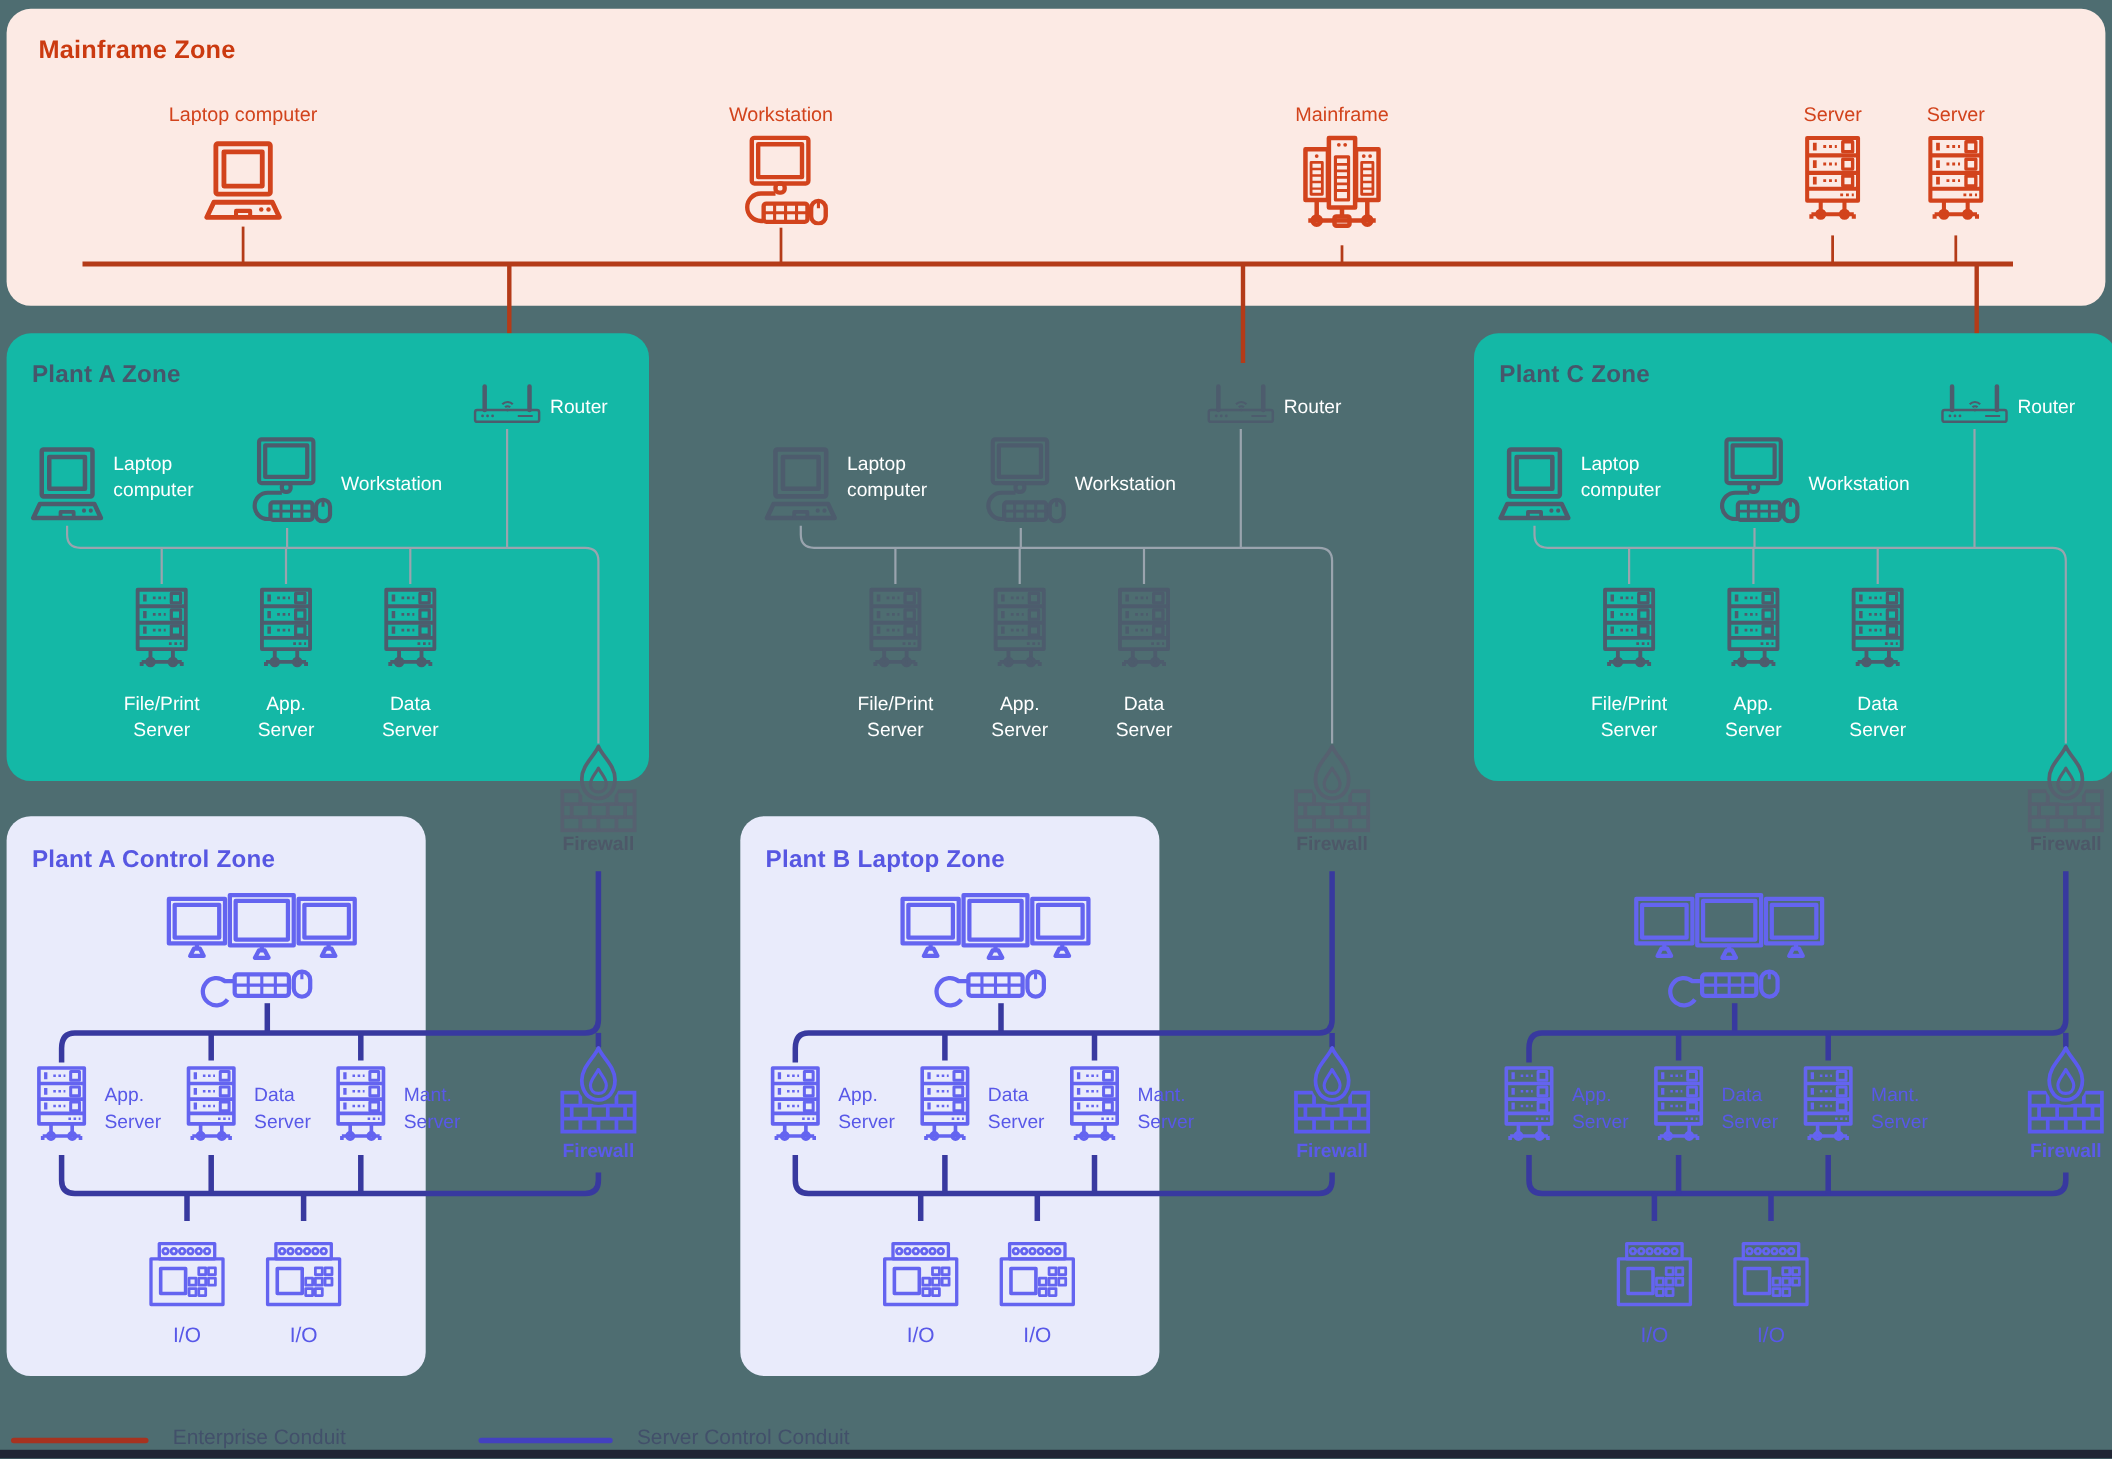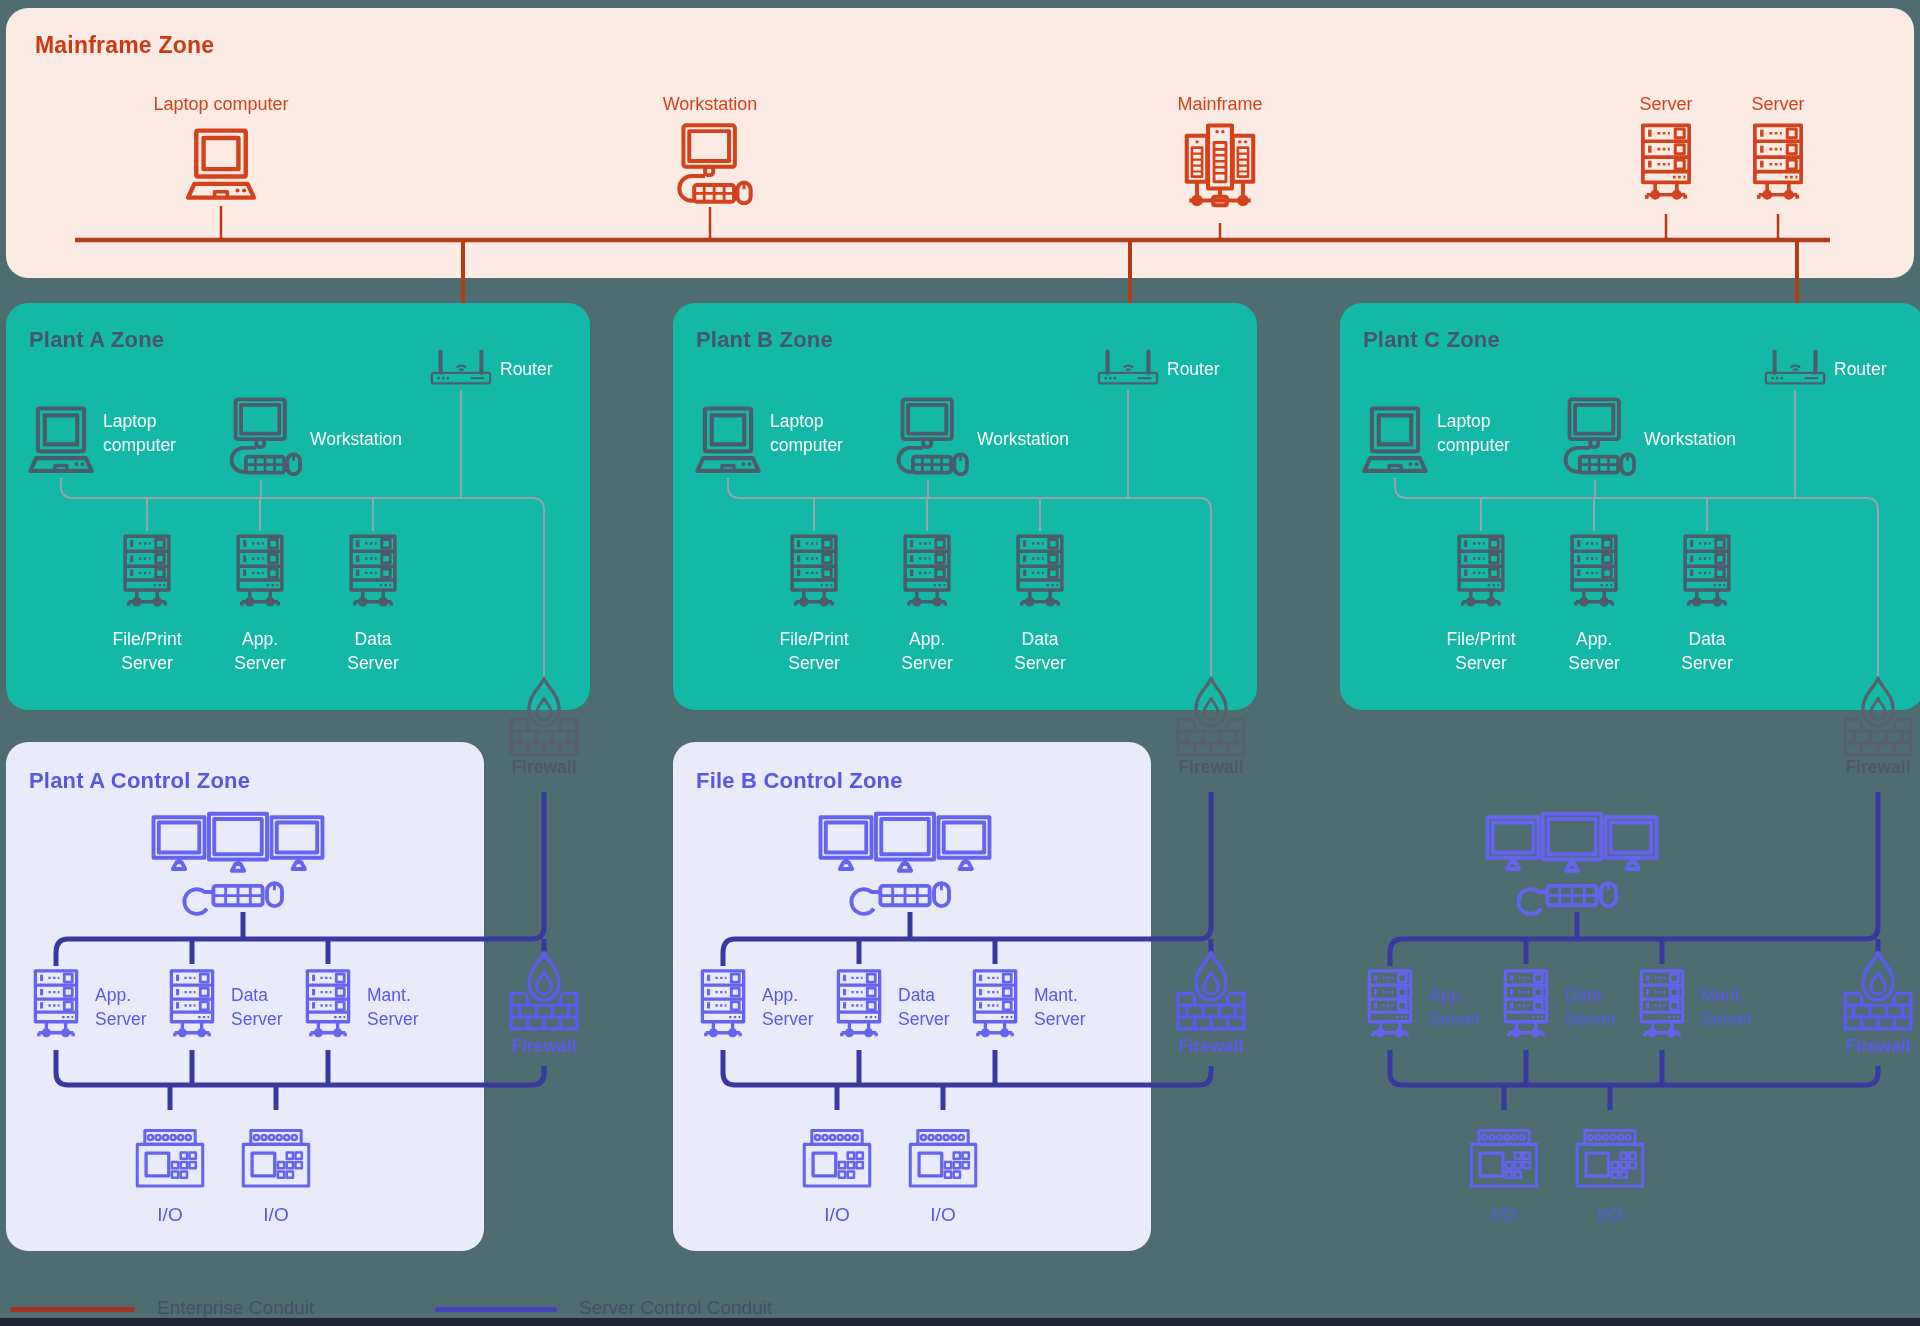--- a/index.html
+++ b/index.html
@@ -5,21 +5,21 @@
   html,body{margin:0;padding:0;}
   body{
     position:relative;width:1920px;height:1326px;overflow:hidden;
     background:#4e6d71;
     font-family:"Liberation Sans", sans-serif;
   }
   .abs{position:absolute;}
   .zone-box{position:absolute;border-radius:22px;}
   .ent-box{left:6px;top:8px;width:1908px;height:270px;background:#fceae4;}
   .plant-box{left:6px;top:303px;width:584px;height:407px;background:#14b8a6;}
-  .ctrl-box{left:6px;top:742px;width:478px;height:509px;background:#e9ebfb;}
+  .ctrl-box{left:6px;top:742px;width:381px;height:509px;background:#e9ebfb;}
   .zone-title{position:absolute;font-size:22px;font-weight:bold;letter-spacing:.2px;}
   .ent-title{left:29px;top:24px;font-size:23px;color:#cb3a10;}
   .plant-title{color:#46566b;}
   .ctrl-title{color:#5757e2;}
   .lbl{position:absolute;font-size:17.5px;line-height:1.35;}
   .lbl-ent{color:#d2431c;font-size:18px;text-align:center;}
   .lbl-slate{color:#ffffff;}
   .lbl-violet{color:#5858e8;}
   .lbl-center{text-align:center;}
   .fw-label{position:absolute;width:100px;text-align:center;font-size:17.5px;font-weight:600;}
@@ -312,25 +312,22 @@
       <use href="#i-io"></use>
     </svg>
   <svg class="icon ic-violet" style="left:238px;top:1128px;" width="76" height="68">
       <use href="#i-io"></use>
     </svg>
   <div class="lbl lbl-violet lbl-center abs" style="left:140px;top:1202px;width:60px;font-size:19px;">I/O</div>
   <div class="lbl lbl-violet lbl-center abs" style="left:246px;top:1202px;width:60px;font-size:19px;">I/O</div>
 </div>
 
 <div class="col" style="left:667px;">
-  <div class="zone-box plant-box">
-    <div class="zone-title plant-title" style="left:23px;top:24px;">Plant B Zone</div>
-  </div>
   <div class="zone-box ctrl-box">
-    <div class="zone-title ctrl-title" style="left:23px;top:26px;">File B Control Zone</div>
+    <div class="zone-title ctrl-title" style="left:23px;top:26px;">Plant B Laptop Zone</div>
   </div>
 
   <svg class="net" width="620" height="1326" viewBox="0 0 620 1326">
     <g stroke="#9aa4ae" fill="none" stroke-width="2">
       <path d="M61 478 V486 Q61 498 73 498 H532 Q544 498 544 510 V676"></path>
       <path d="M261 480 V498"></path>
       <path d="M461 390 V498"></path>
       <path d="M147 498 V531 M260 498 V531 M373 498 V531"></path>
     </g>
     <g stroke="#38399f" fill="none" stroke-width="5">

